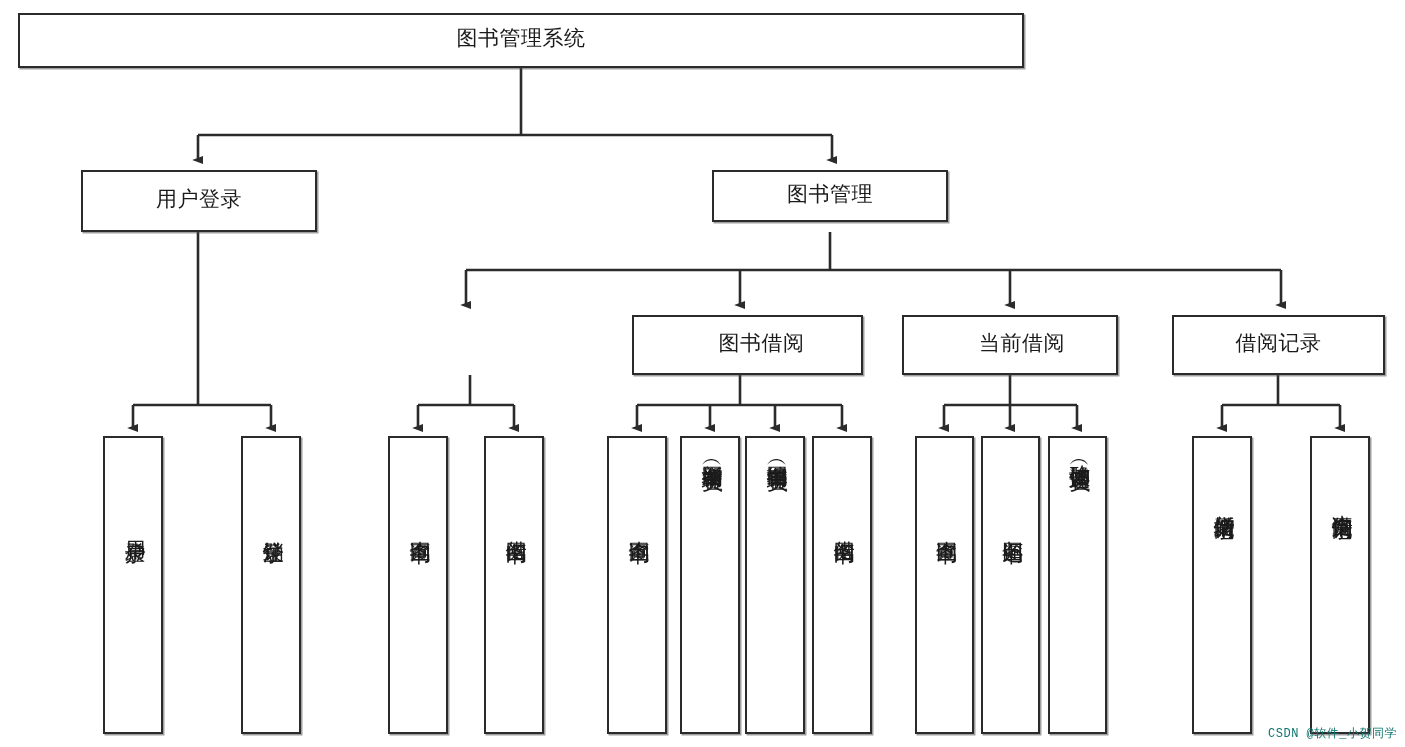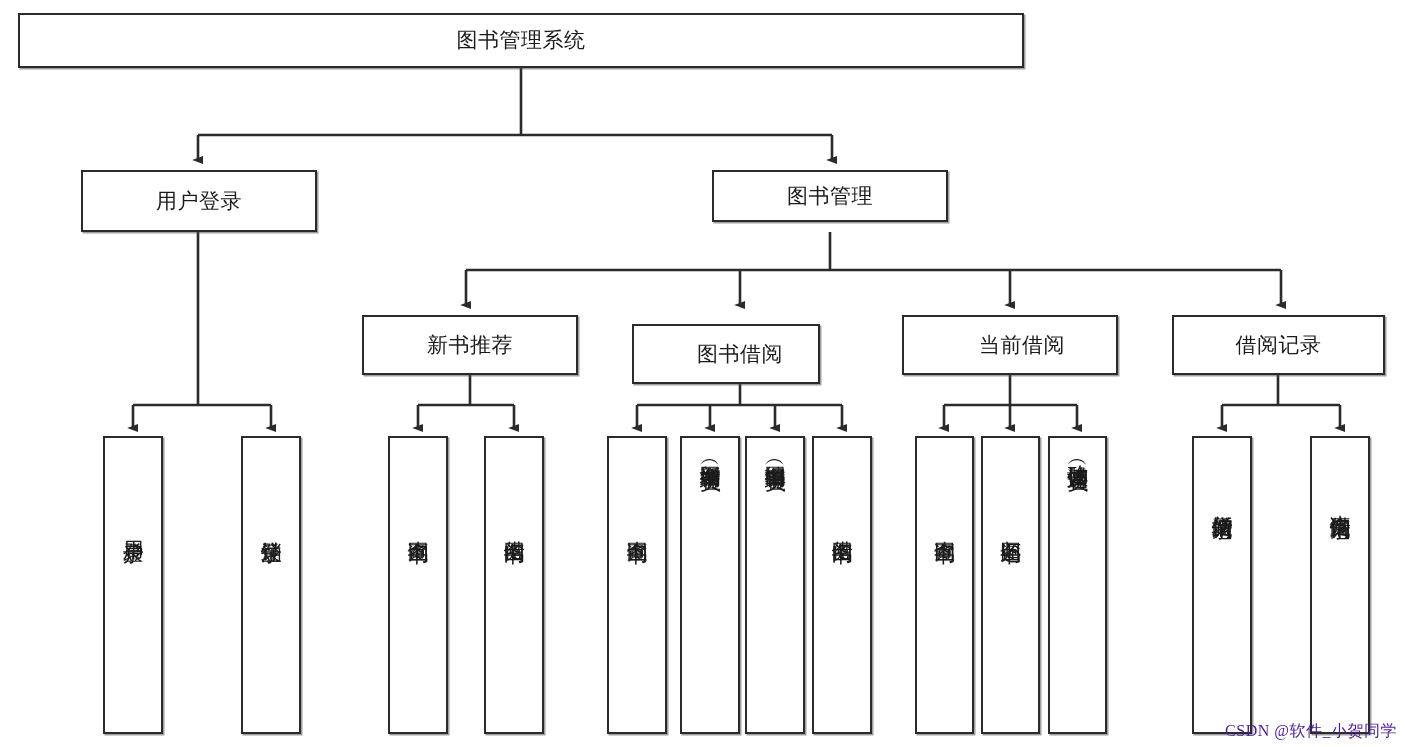--- a/index.html
+++ b/index.html
@@ -5,21 +5,21 @@
   html, body {
     margin: 0;
     padding: 0;
     background: #ffffff;
   }
   #canvas {
     position: relative;
     width: 1405px;
     height: 747px;
     background: #ffffff;
-    font-family: Liberation Serif, serif;
+    font-family: Liberation Mono, monospace;
     overflow: hidden;
   }
   svg.connectors {
     position: absolute;
     left: 0;
     top: 0;
     width: 1405px;
     height: 747px;
     pointer-events: none;
   }
@@ -60,22 +60,22 @@
   .node.vertical.mid2 .label {
     margin-top: 52px;
   }
   .node.vertical.topalign .label {
     margin-top: 2px;
   }
   .watermark {
     position: absolute;
     right: 8px;
     bottom: 5px;
-    color: #4c1d95;
-    font-size: 16px;
+    color: #0f766e;
+    font-size: 12px;
     letter-spacing: 0.5px;
     white-space: nowrap;
     user-select: none;
   }
 </style>
 </head>
 <body>
 
 <div id="canvas">
 
@@ -133,24 +133,21 @@
     <span class="label">图书管理系统</span>
   </div>
 
   <div class="node" style="left:81px; top:170px; width:236px; height:62px;">
     <span class="label">用户登录</span>
   </div>
   <div class="node" style="left:712px; top:170px; width:236px; height:52px;">
     <span class="label">图书管理</span>
   </div>
 
-  <div class="node" style="left:362px; top:315px; width:216px; height:60px;">
-    <span class="label">新书推荐</span>
-  </div>
-  <div class="node" style="left:632px; top:324px; width:188px; height:60px;padding-left:28px;">
+  <div class="node" style="left:632px; top:315px; width:231px; height:60px;padding-left:28px;">
     <span class="label">图书借阅</span>
   </div>
   <div class="node" style="left:902px; top:315px; width:216px; height:60px;padding-left:24px;">
     <span class="label">当前借阅</span>
   </div>
   <div class="node" style="left:1172px; top:315px; width:213px; height:60px;">
     <span class="label">借阅记录</span>
   </div>
 
   <div class="node vertical mid" style="left:103px; top:436px; width:60px; height:298px;">

